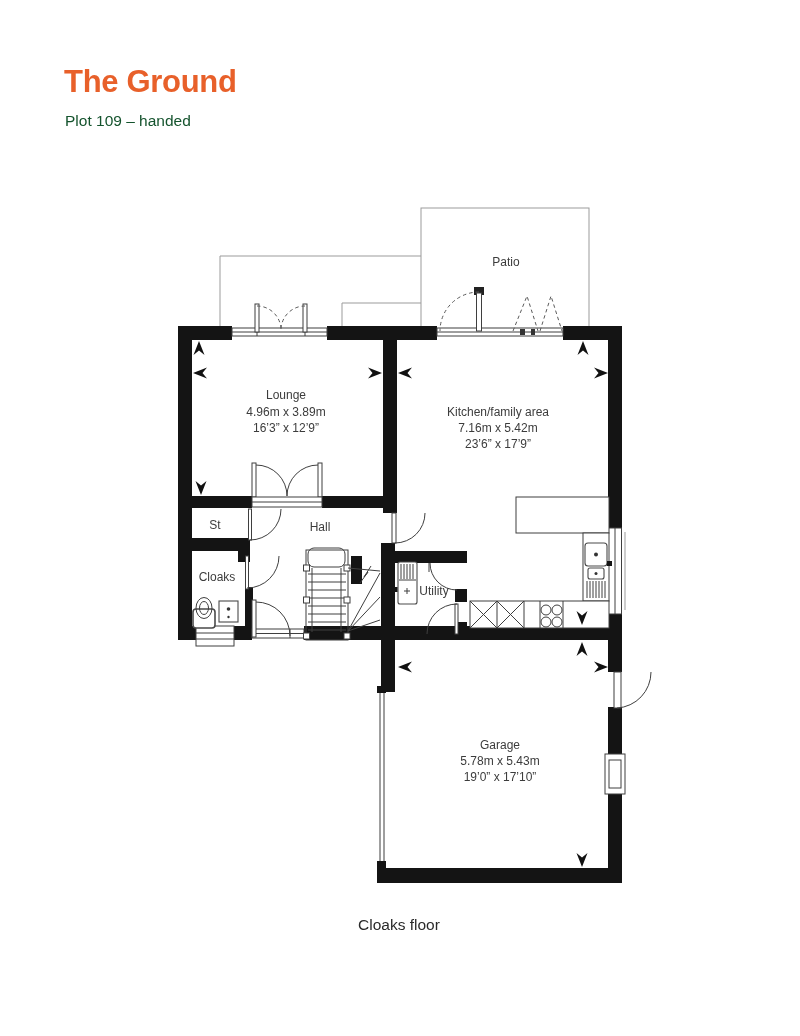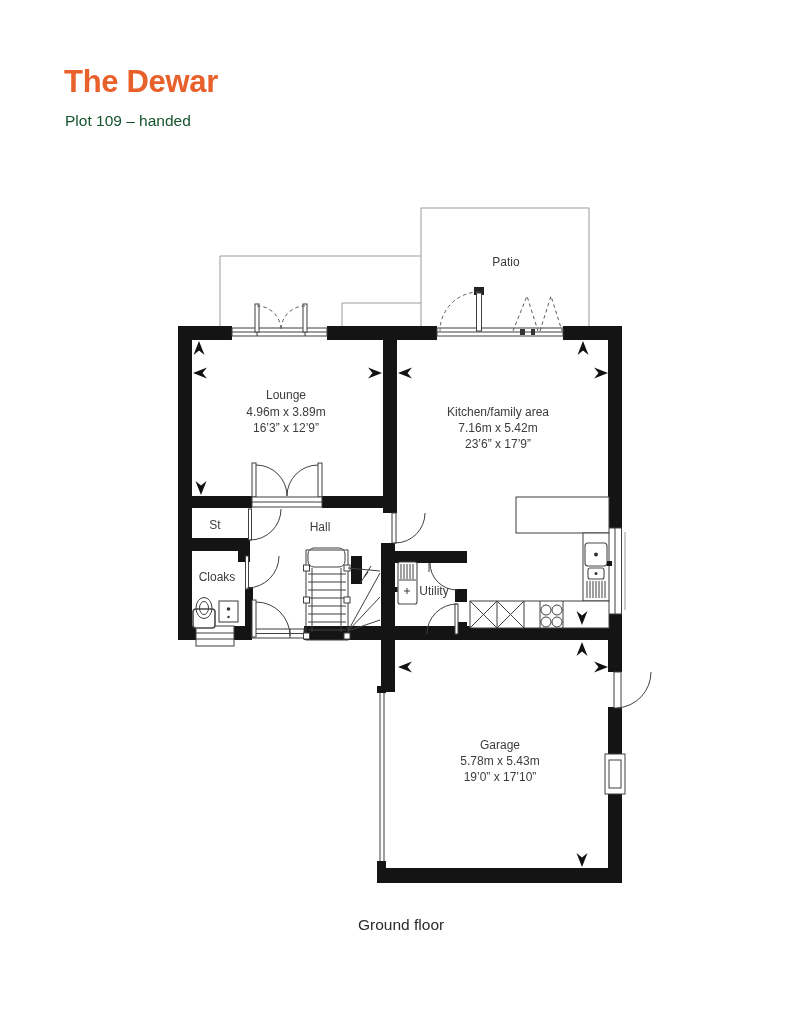--- a/index.html
+++ b/index.html
@@ -23,23 +23,23 @@
   .thin{stroke:#3f3f3f;stroke-width:1;fill:none;}
   .thinw{stroke:#3f3f3f;stroke-width:1;fill:#ffffff;}
   .dash{stroke:#5a5a5a;stroke-width:1;fill:none;stroke-dasharray:3.5,3;}
   .lite{stroke:#9b9b9b;stroke-width:1;fill:none;}
   .fix{stroke:#4a4a4a;stroke-width:1.1;fill:#ffffff;}
   .dart{fill:#111111;stroke:none;}
 </style>
 </head>
 <body>
 
-<div id="title">The Dewar</div>
+<div id="title">The Ground</div>
 <div id="subtitle">Plot 109 – handed</div>
-<div id="caption">Ground floor</div>
+<div id="caption">Cloaks floor</div>
 
 <svg width="800" height="1036" viewBox="0 0 800 1036">
 
   <g>
     <rect x="421" y="208" width="168" height="122" class="lite"></rect>
     <polyline points="220,330 220,256 421,256" class="lite"></polyline>
     <polyline points="342,330 342,303 421,303" class="lite"></polyline>
   </g>
 
   <g>

